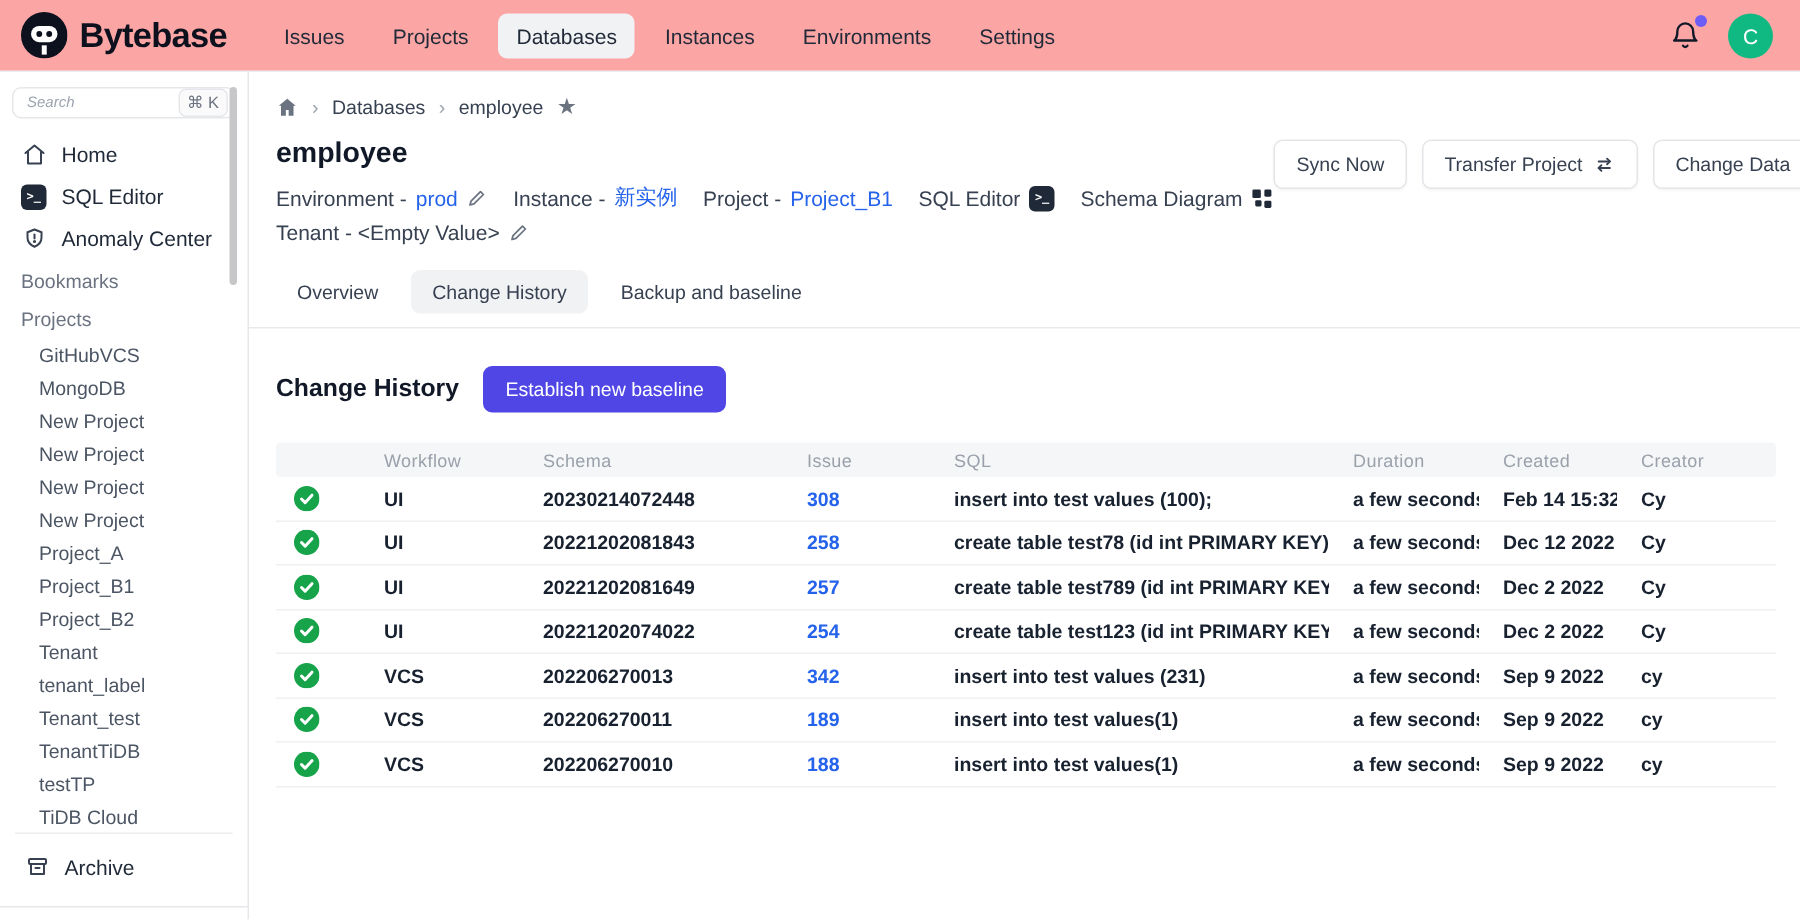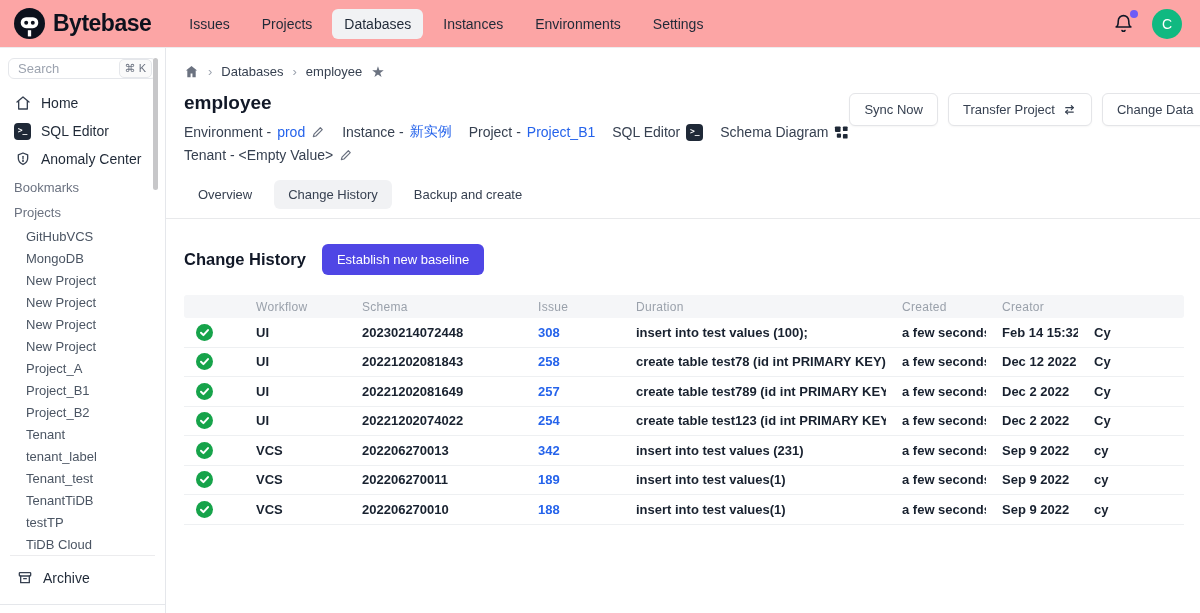--- a/index.html
+++ b/index.html
@@ -24,21 +24,21 @@
     color:#fff; display:flex; align-items:center; justify-content:center; font-size:14px; font-weight:500; }
 
   
   .layout { display:flex; height:565px; }
 
   
   .sidebar { width:166px; flex:0 0 166px; border-right:1px solid #e5e7eb; position:relative;
     display:flex; flex-direction:column; padding:10px 8px 0; }
   .search-box { display:flex; align-items:center; justify-content:space-between; gap:4px;
     border:1px solid #e5e7eb; border-radius:6px; height:27px; padding:0 4px 0 9px; }
-  .search-input { border:none; outline:none; width:78px; font-size:13px; color:#374151; min-width:0; }
+  .search-input { border:none; outline:none; width:78px; font-size:10px; color:#374151; min-width:0;font-style:italic; }
   .search-input::placeholder { color:#9ca3af; }
   .kbd { border:1px solid #e5e7eb; border-radius:5px; font-size:11px; color:#6b7280;
     padding:2px 5px; background:#fafafa; white-space:nowrap; }
   .side-nav { margin-top:10px; }
   .side-item { display:flex; align-items:center; gap:10px; width:100%; text-align:left;
     padding:5px 6px; font-size:14px; color:#1f2937; border-radius:4px; height:28px; }
   .side-item .ic { width:17px; display:flex; justify-content:center; color:#374151; }
   .term-icon { width:17px; height:17px; background:#1f2937; border-radius:4px; color:#fff;
     font-size:8px; line-height:1; display:flex; align-items:center; justify-content:center;
     font-family:"DejaVu Sans Mono",monospace; font-weight:700; }
@@ -298,35 +298,36 @@
         <button class="btn">
           <span>Change Data</span>
         </button>
 
       </div>
     </div>
 
     <div class="tabs">
       <button class="tab">Overview</button>
       <button class="tab active">Change History</button>
-      <button class="tab">Backup and create</button>
+      <button class="tab">Backup and baseline</button>
     </div>
     <div class="main-divider"></div>
 
     <div class="section-head">
       <h2 class="section-title">Change History</h2>
       <button class="btn-primary">Establish new baseline</button>
     </div>
 
     <div class="history-table">
       <div class="tgrid thead" id="table-head">
         <div class="th"></div>
       <div class="th">Workflow</div>
           <div class="th">Schema</div>
           <div class="th">Issue</div>
+          <div class="th">SQL</div>
           <div class="th">Duration</div>
           <div class="th">Created</div>
           <div class="th">Creator</div>
         </div>
       <div id="table-body">
           <div class="tgrid trow">
     <div class="td td-status">
       <span>
         <svg width="17" height="17" viewBox="0 0 17 17">
           <circle cx="8.5" cy="8.5" r="8.5" fill="var(--success,#16a34a)"></circle>

